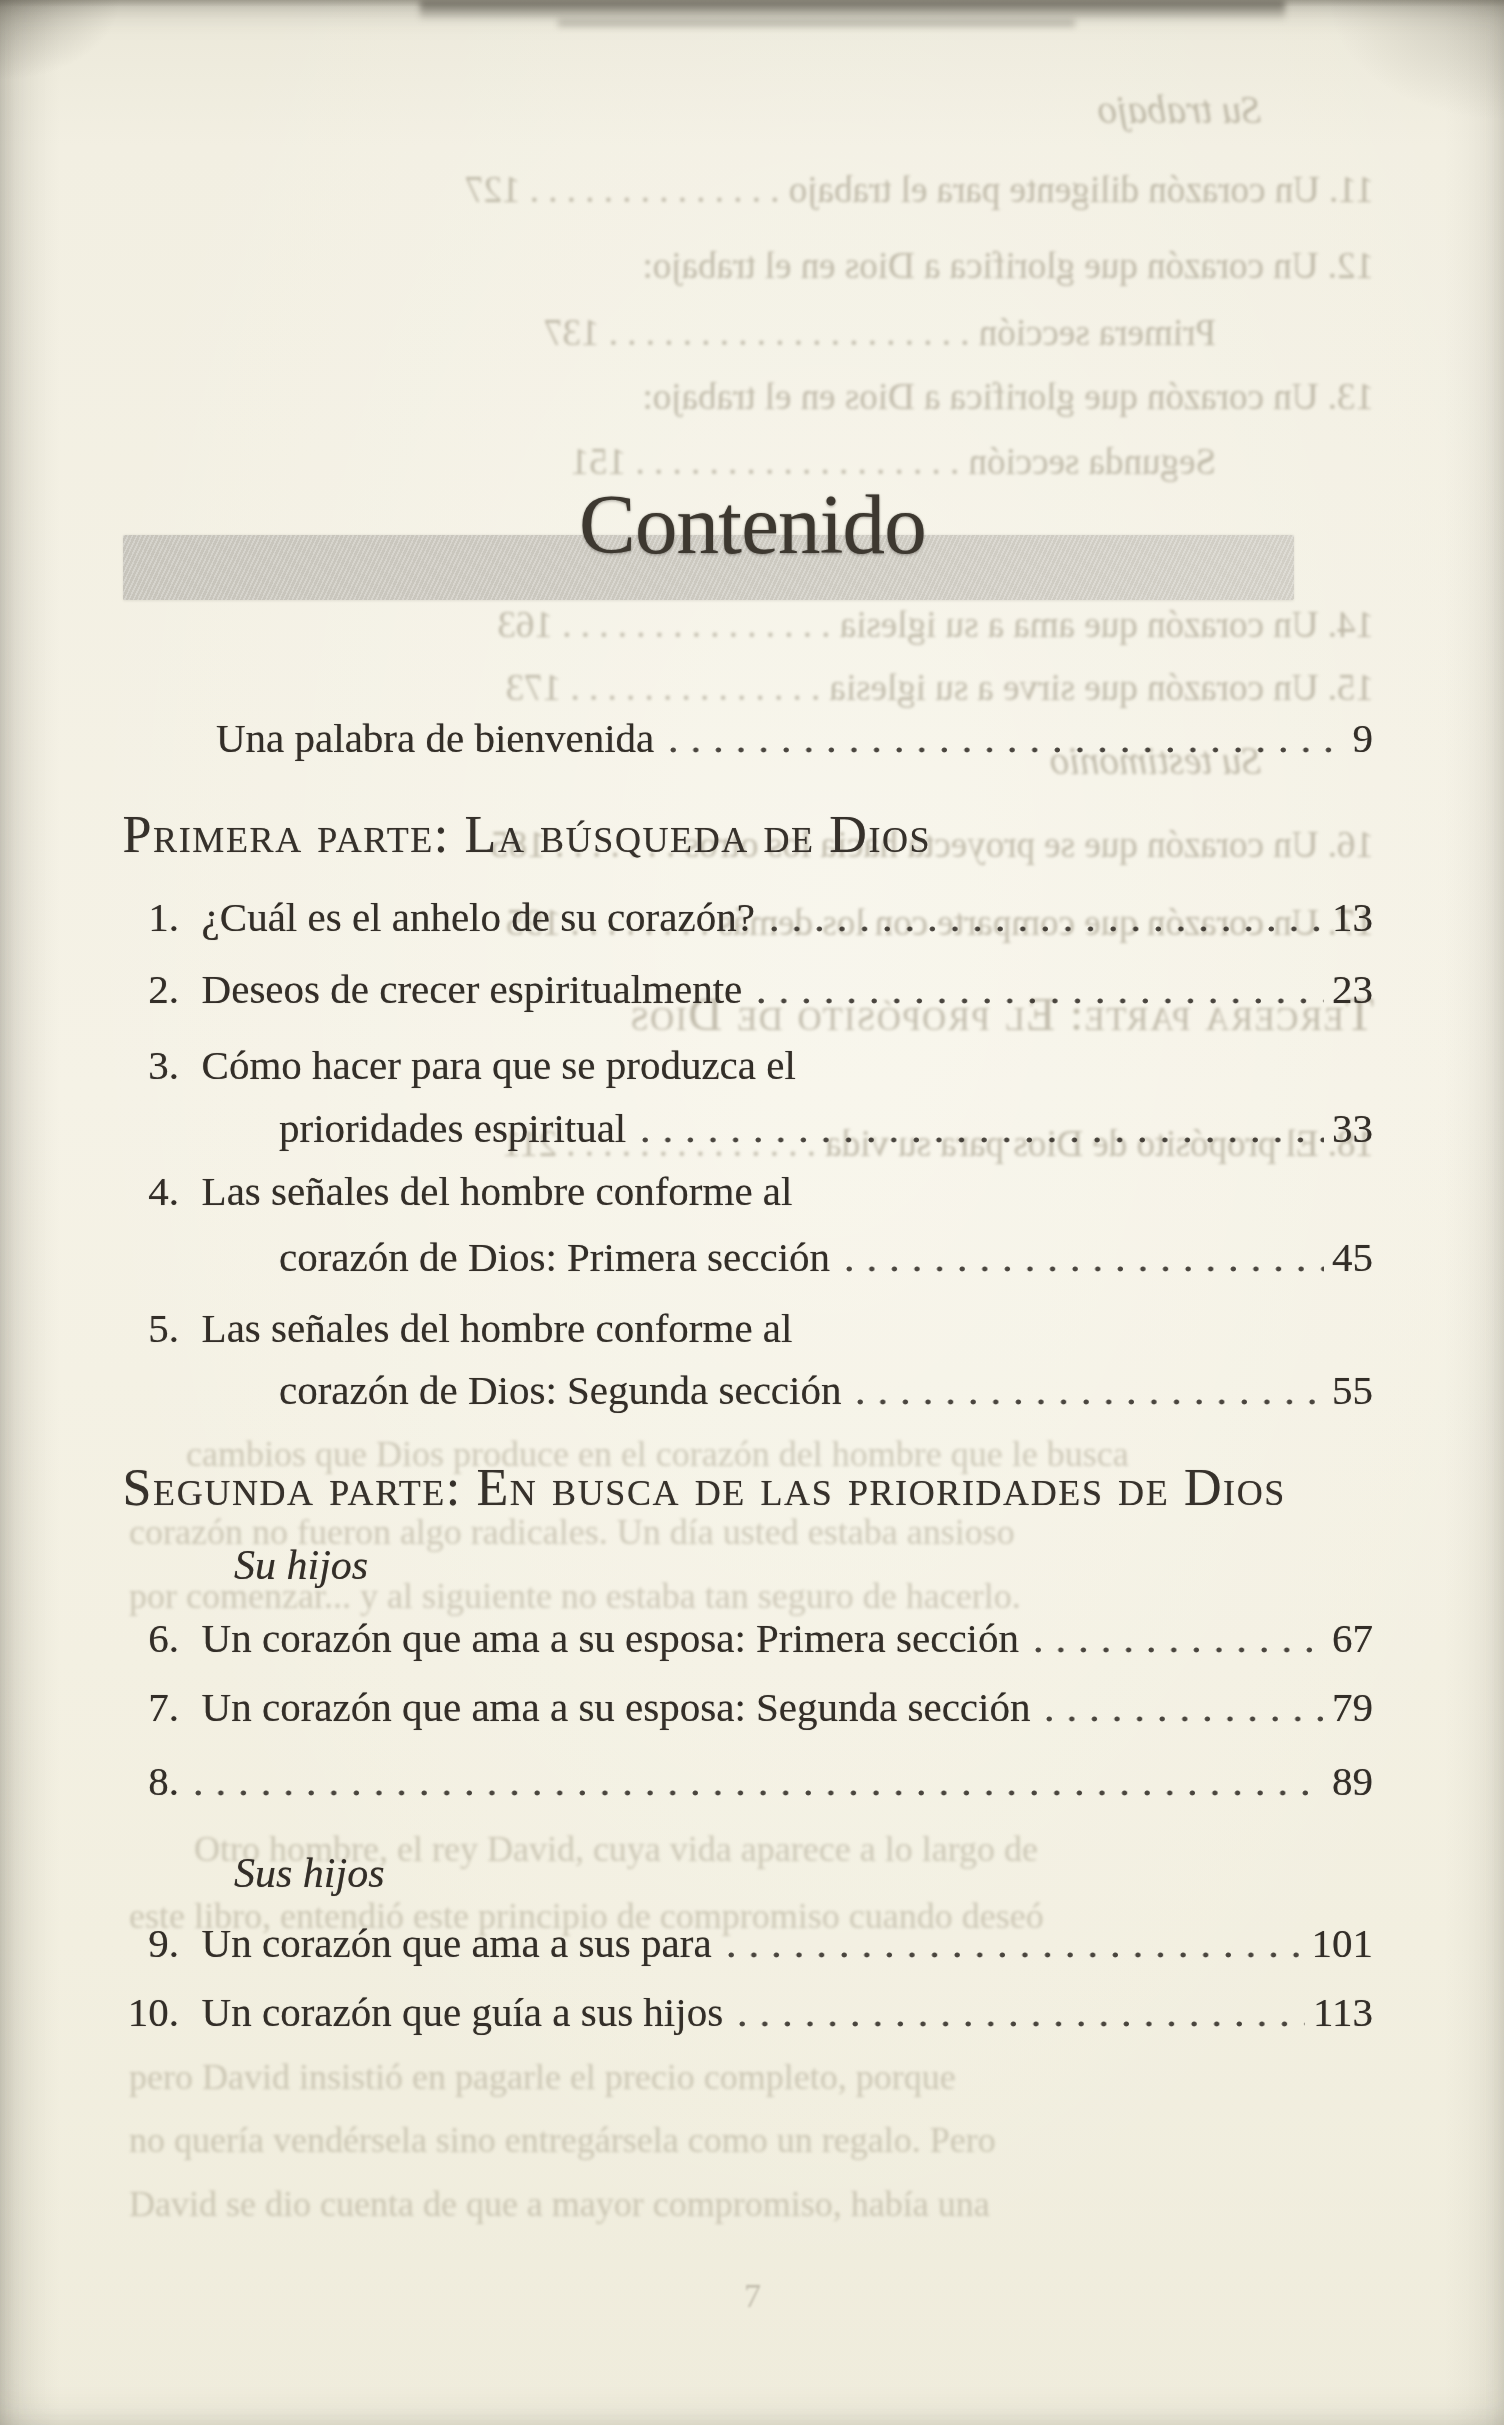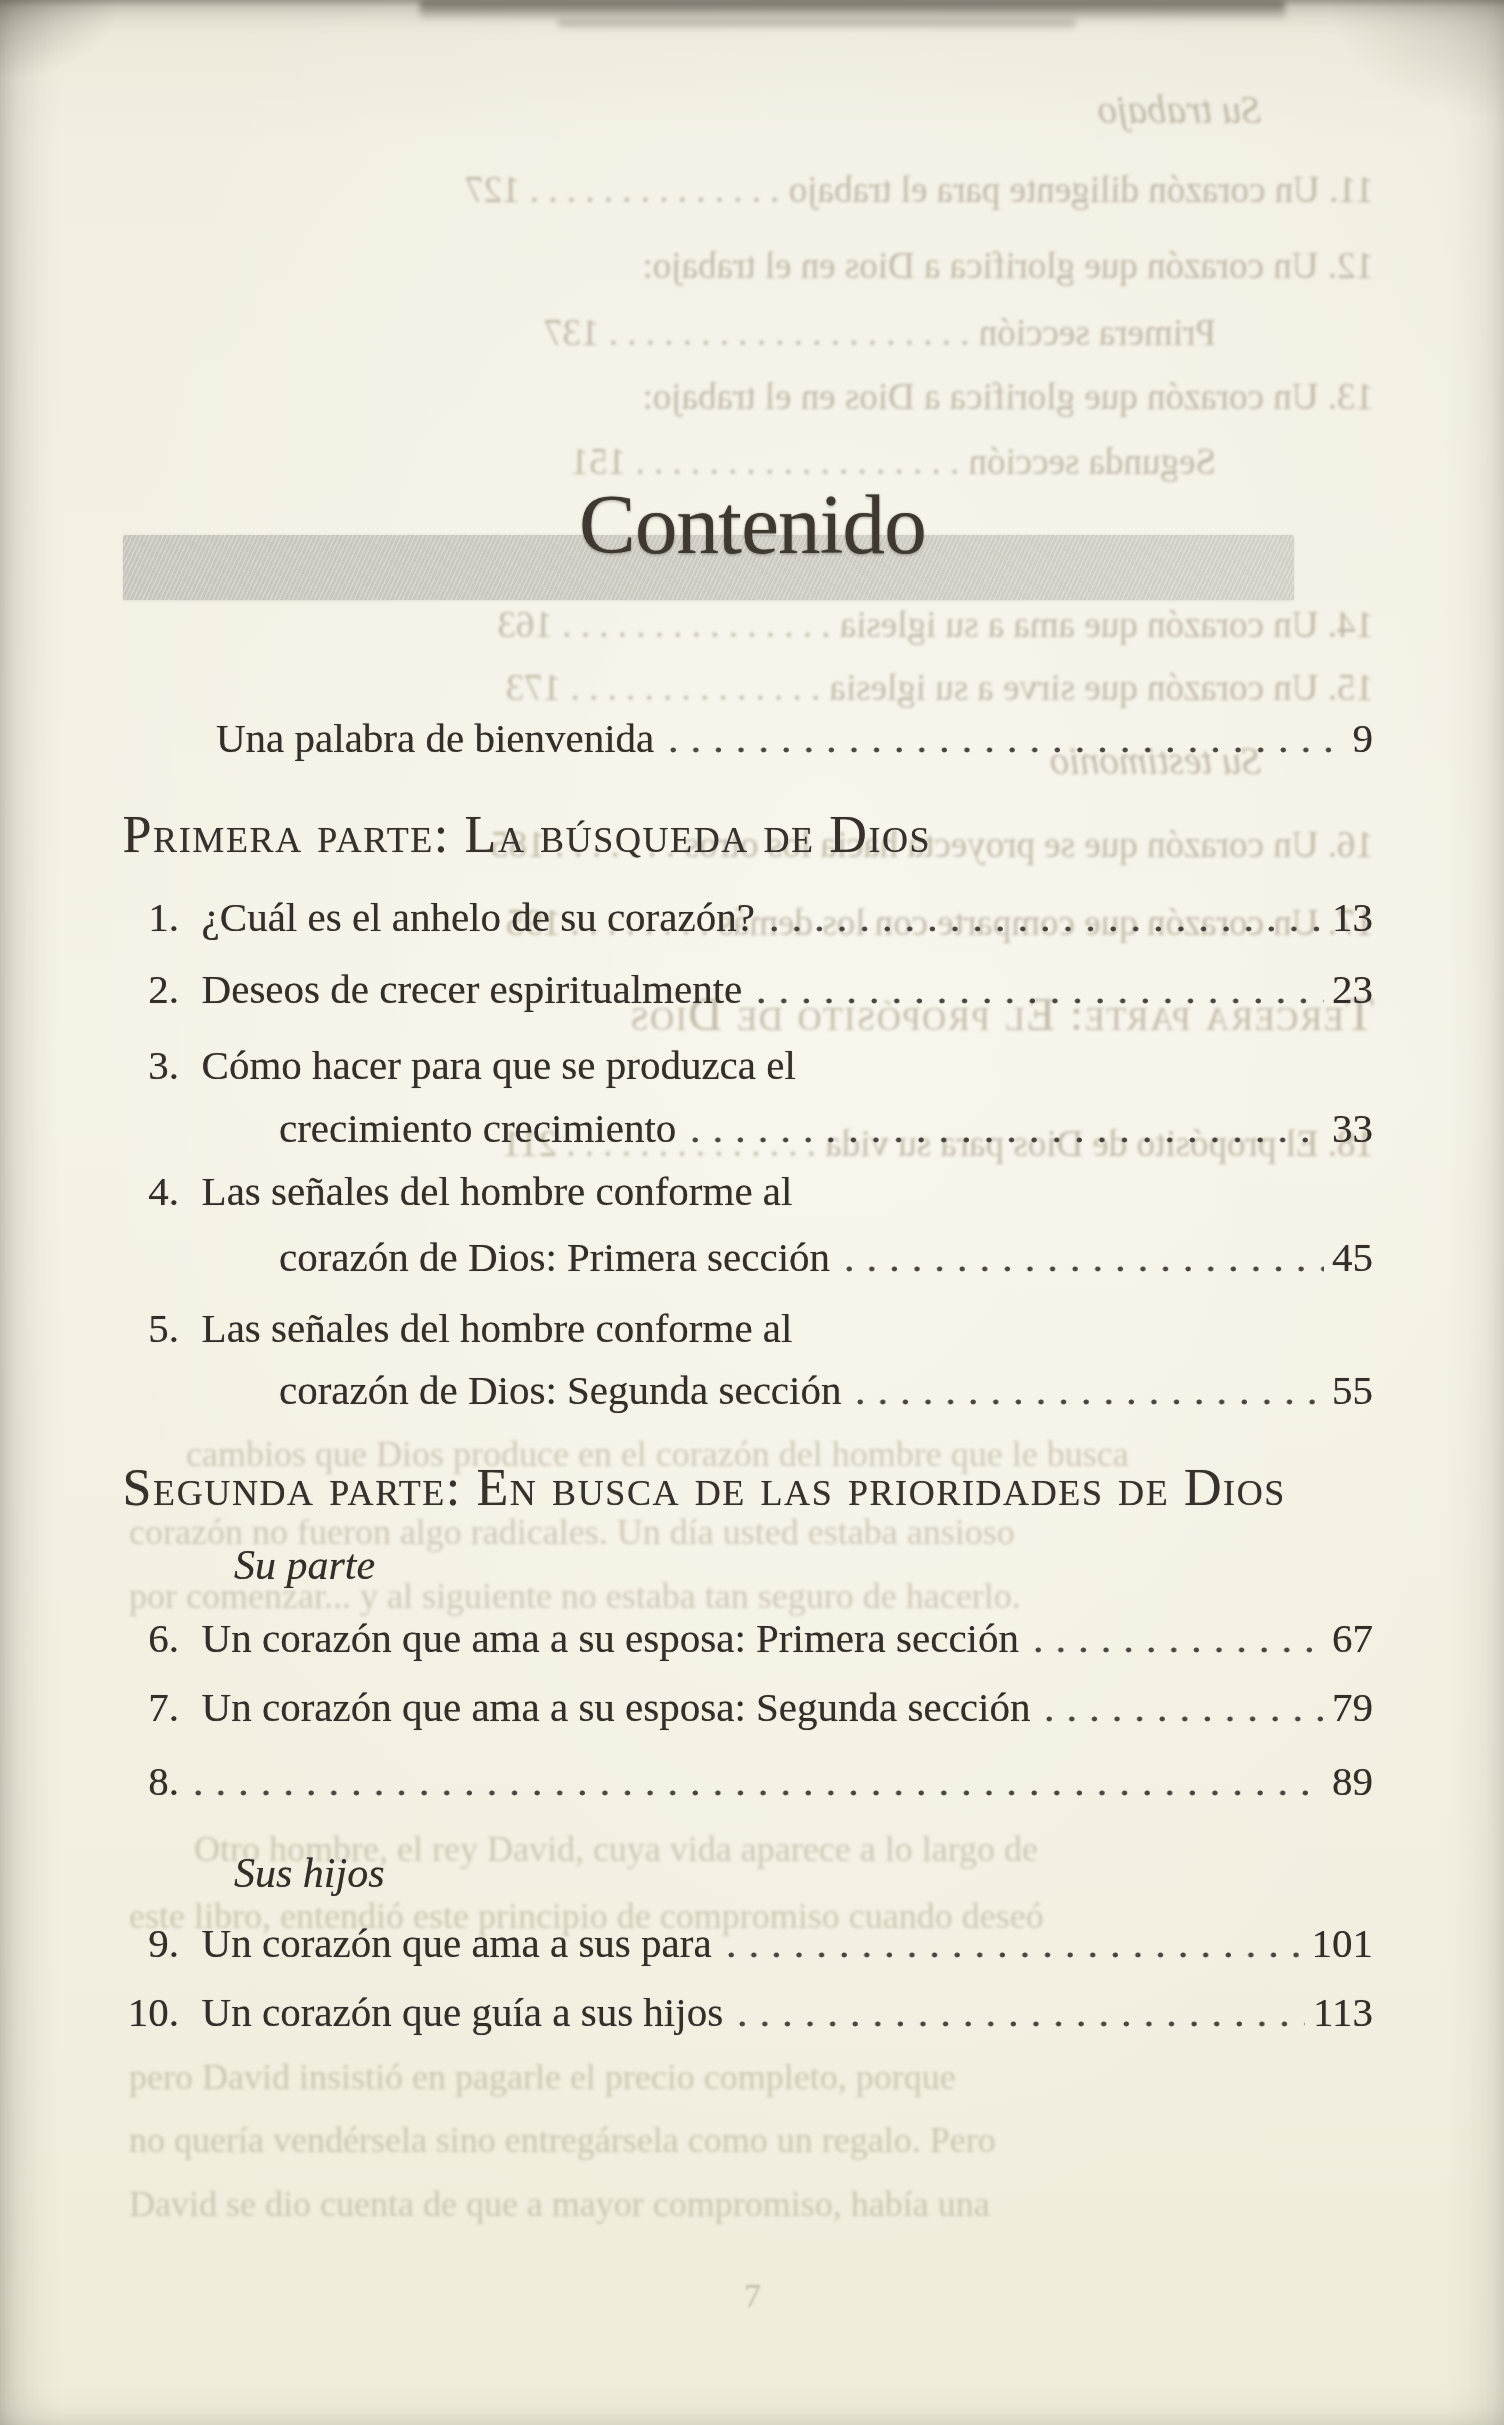--- a/index.html
+++ b/index.html
@@ -140,21 +140,21 @@
         <span class="num">2.</span>
         <span class="txt">Deseos de crecer espiritualmente</span>
         <span class="leader"></span>
         <span class="pg">23</span>
       </div>
       <div class="row item" style="top: 1045px;">
         <span class="num">3.</span>
         <span class="txt">Cómo hacer para que se produzca el</span>
       </div>
       <div class="row cont" style="top: 1108px;">
-        <span class="txt">crecimiento crecimiento</span>
+        <span class="txt">prioridades espiritual</span>
         <span class="leader"></span>
         <span class="pg">33</span>
       </div>
       <div class="row item" style="top: 1171px;">
         <span class="num">4.</span>
         <span class="txt">Las señales del hombre conforme al</span>
       </div>
       <div class="row cont" style="top: 1237px;">
         <span class="txt">corazón de Dios: Primera sección</span>
         <span class="leader"></span>
@@ -163,21 +163,21 @@
       <div class="row item" style="top: 1308px;">
         <span class="num">5.</span>
         <span class="txt">Las señales del hombre conforme al</span>
       </div>
       <div class="row cont" style="top: 1370px;">
         <span class="txt">corazón de Dios: Segunda sección</span>
         <span class="leader"></span>
         <span class="pg">55</span>
       </div>
       <div class="row part" style="top: 1462px;">Segunda parte: En busca de las prioridades de Dios</div>
-      <div class="row sub" style="top: 1544px;">Su parte</div>
+      <div class="row sub" style="top: 1544px;">Su hijos</div>
       <div class="row item" style="top: 1618px;">
         <span class="num">6.</span>
         <span class="txt">Un corazón que ama a su esposa: Primera sección</span>
         <span class="leader"></span>
         <span class="pg">67</span>
       </div>
       <div class="row item" style="top: 1687px;">
         <span class="num">7.</span>
         <span class="txt">Un corazón que ama a su esposa: Segunda sección</span>
         <span class="leader"></span>

